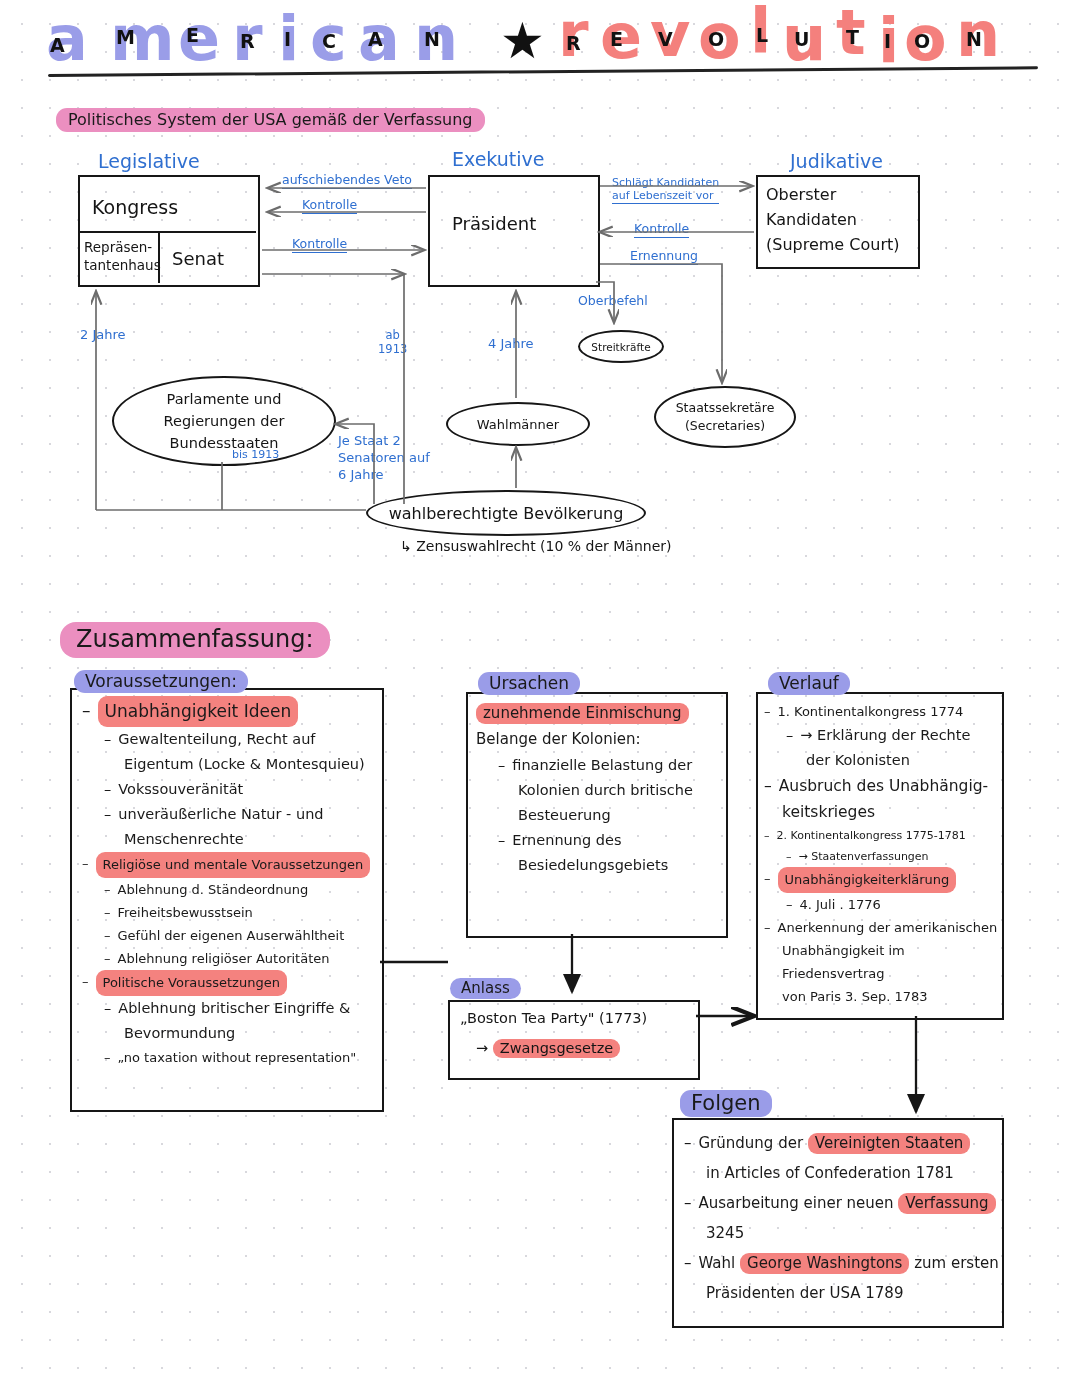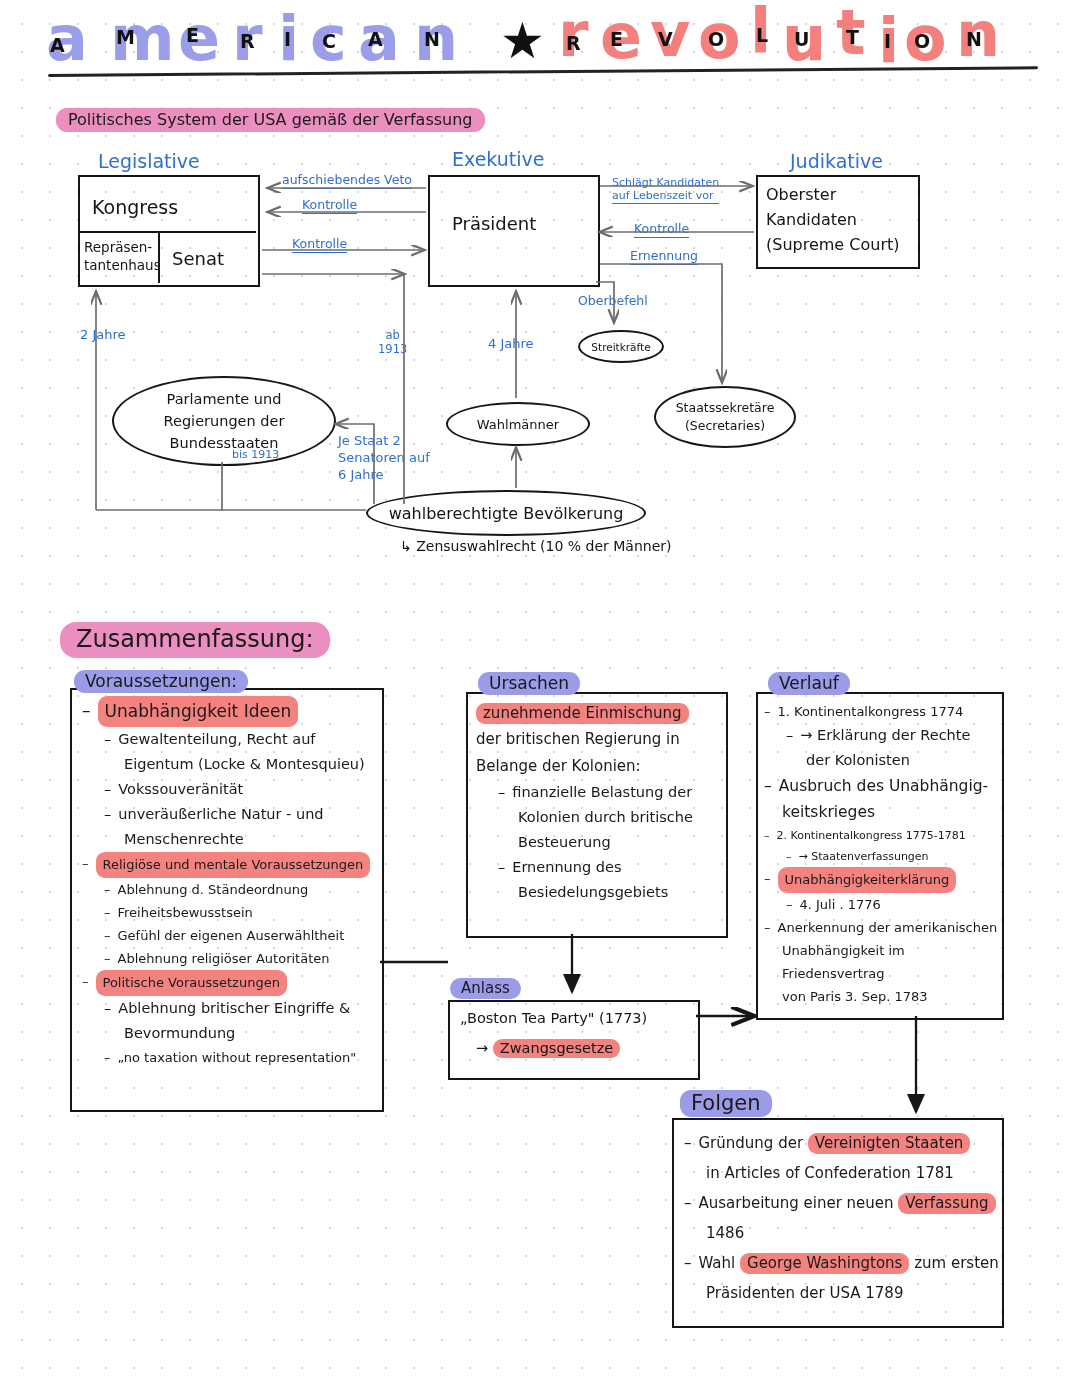--- a/index.html
+++ b/index.html
@@ -279,21 +279,20 @@
       <span>„no taxation without representation"</span>
     </div>
   </div>
 
 <div class="abs" style="left:478px;top:672px;z-index:3;">
   <span class="pill-blue" style="font-size:17px;">Ursachen</span>
 </div>
 <div class="abs sumbox" style="left:466px;top:692px;width:258px;height:242px;"></div>
 <div class="abs" id="urs-list" style="left:476px;top:700px;width:248px;">
     <div style="font-size: 15px; line-height: 26px;"><span class="hl-red">zunehmende Einmischung</span></div>
-    <div style="font-size: 15px; line-height: 27px;">der britischen Regierung in</div>
     <div style="font-size: 15px; line-height: 27px;">Belange der Kolonien:</div>
     <div style="position: relative; display: flex; align-items: flex-start; font-size: 14.5px; line-height: 25px; padding-left: 22px;">
       <span style="margin-right: 7px; flex: 0 0 auto;">–</span>
       <span>finanzielle Belastung der</span>
     </div>
     <div style="position: relative; display: flex; align-items: flex-start; font-size: 14.5px; line-height: 25px; padding-left: 42px;">
       <span>Kolonien durch britische</span>
     </div>
     <div style="position: relative; display: flex; align-items: flex-start; font-size: 14.5px; line-height: 25px; padding-left: 42px;">
       <span>Besteuerung</span>
@@ -378,21 +377,21 @@
       <span><span>Gründung der </span><span class="hl-red">Vereinigten Staaten</span></span>
     </div>
     <div style="display: flex; align-items: flex-start; font-size: 15px; line-height: 30px; padding-left: 22px;">
       <span><span>in Articles of Confederation 1781</span></span>
     </div>
     <div style="display: flex; align-items: flex-start; font-size: 15px; line-height: 30px; padding-left: 0px;">
       <span style="margin-right: 7px; flex: 0 0 auto;">–</span>
       <span><span>Ausarbeitung einer neuen </span><span class="hl-red">Verfassung</span></span>
     </div>
     <div style="display: flex; align-items: flex-start; font-size: 15px; line-height: 30px; padding-left: 22px;">
-      <span><span>1486</span></span>
+      <span><span>3245</span></span>
     </div>
     <div style="display: flex; align-items: flex-start; font-size: 15px; line-height: 30px; padding-left: 0px;">
       <span style="margin-right: 7px; flex: 0 0 auto;">–</span>
       <span><span>Wahl </span><span class="hl-red">George Washingtons</span><span> zum ersten</span></span>
     </div>
     <div style="display: flex; align-items: flex-start; font-size: 15px; line-height: 30px; padding-left: 22px;">
       <span><span>Präsidenten der USA   1789</span></span>
     </div>
   </div>
 

